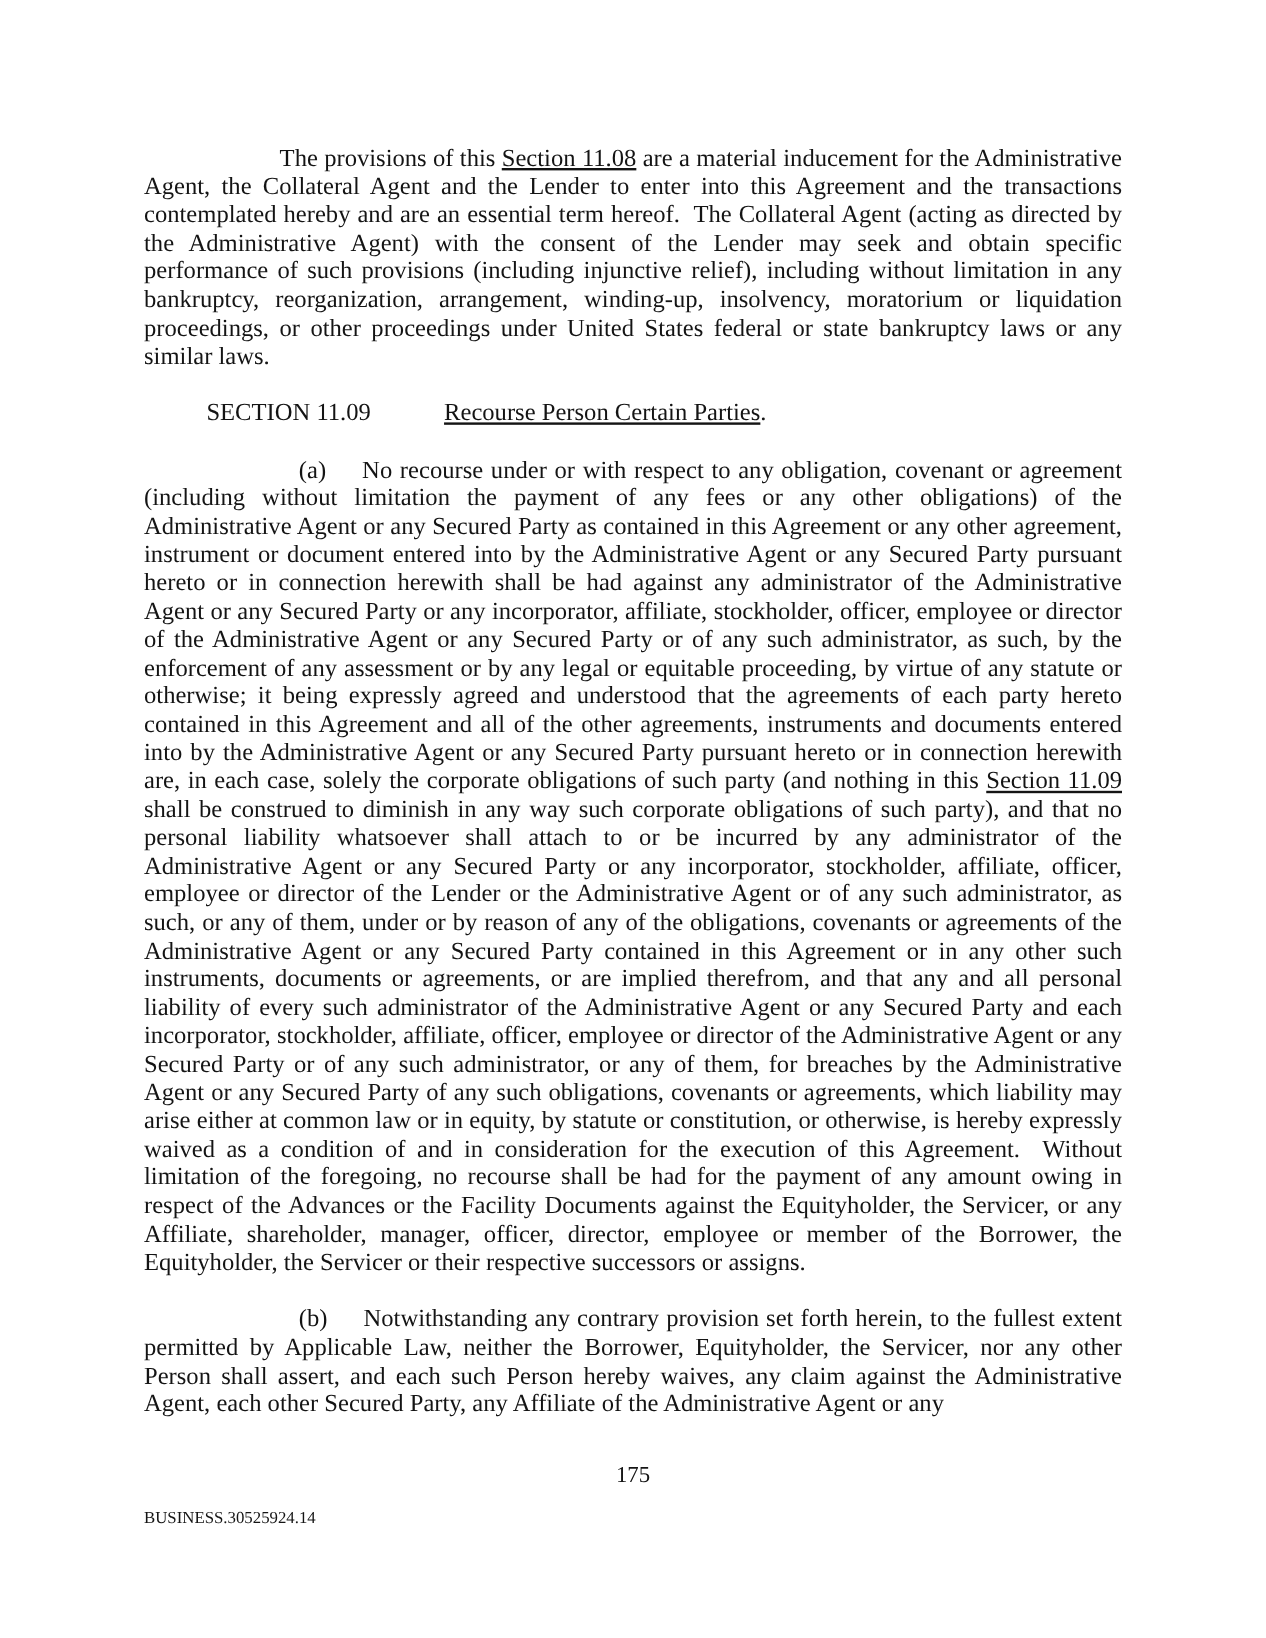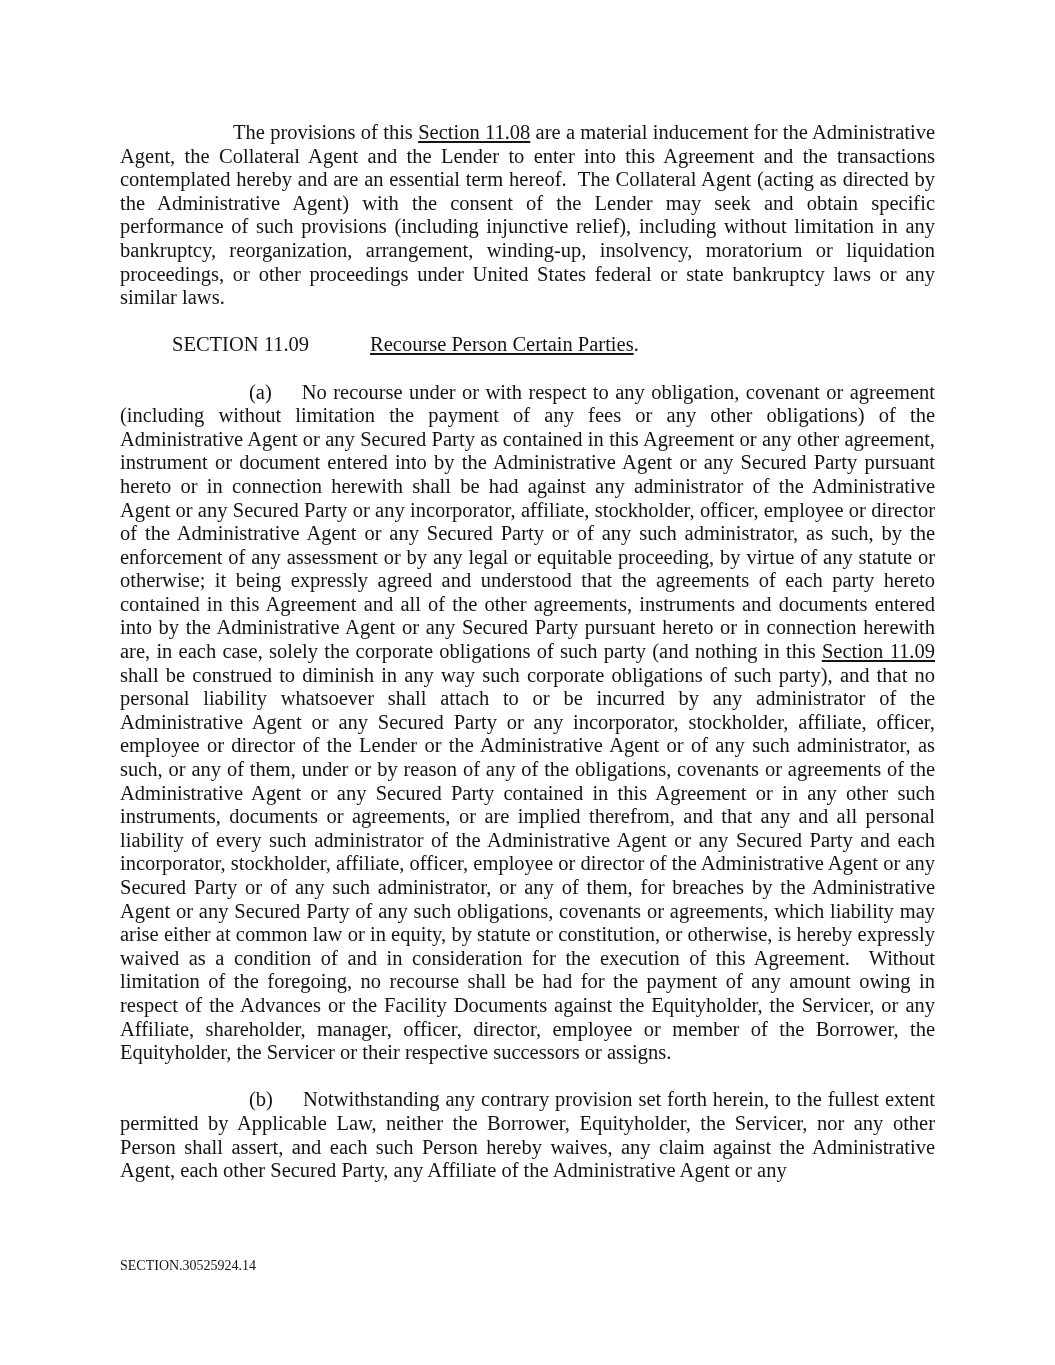--- a/index.html
+++ b/index.html
@@ -74,14 +74,15 @@
     <p class="para"><span>The provisions of this </span><span class="u">Section 11.08</span><span> are a material inducement for the Administrative Agent, the Collateral Agent and the Lender to enter into this Agreement and the transactions contemplated hereby and are an essential term hereof.&nbsp; The Collateral Agent (acting as directed by the Administrative Agent) with the consent of the Lender may seek and obtain specific performance of such provisions (including injunctive relief), including without limitation in any bankruptcy, reorganization, arrangement, winding-up, insolvency, moratorium or liquidation proceedings, or other proceedings under United States federal or state bankruptcy laws or any similar laws.</span></p>
 
     <p class="heading-line"><span>SECTION 11.09</span><span class="tab-heading"></span><span class="u">Recourse Person Certain Parties</span><span>.</span></p>
 
     <p class="para lettered"><span>(a)</span><span class="tab-label"></span><span>No recourse under or with respect to any obligation, covenant or agreement (including without limitation the payment of any fees or any other obligations) of the Administrative Agent or any Secured Party as contained in this Agreement or any other agreement, instrument or document entered into by the Administrative Agent or any Secured Party pursuant hereto or in connection herewith shall be had against any administrator of the Administrative Agent or any Secured Party or any incorporator, affiliate, stockholder, officer, employee or director of the Administrative Agent or any Secured Party or of any such administrator, as such, by the enforcement of any assessment or by any legal or equitable proceeding, by virtue of any statute or otherwise; it being expressly agreed and understood that the agreements of each party hereto contained in this Agreement and all of the other agreements, instruments and documents entered into by the Administrative Agent or any Secured Party pursuant hereto or in connection herewith are, in each case, solely the corporate obligations of such party (and nothing in this </span><span class="u">Section 11.09</span><span> shall be construed to diminish in any way such corporate obligations of such party), and that no personal liability whatsoever shall attach to or be incurred by any administrator of the Administrative Agent or any Secured Party or any incorporator, stockholder, affiliate, officer, employee or director of the Lender or the Administrative Agent or of any such administrator, as such, or any of them, under or by reason of any of the obligations, covenants or agreements of the Administrative Agent or any Secured Party contained in this Agreement or in any other such instruments, documents or agreements, or are implied therefrom, and that any and all personal liability of every such administrator of the Administrative Agent or any Secured Party and each incorporator, stockholder, affiliate, officer, employee or director of the Administrative Agent or any Secured Party or of any such administrator, or any of them, for breaches by the Administrative Agent or any Secured Party of any such obligations, covenants or agreements, which liability may arise either at common law or in equity, by statute or constitution, or otherwise, is hereby expressly waived as a condition of and in consideration for the execution of this Agreement.&nbsp; Without limitation of the foregoing, no recourse shall be had for the payment of any amount owing in respect of the Advances or the Facility Documents against the Equityholder, the Servicer, or any Affiliate, shareholder, manager, officer, director, employee or member of the Borrower, the Equityholder, the Servicer or their respective successors or assigns.</span></p>
 
     <p class="para lettered"><span>(b)</span><span class="tab-label"></span><span>Notwithstanding any contrary provision set forth herein, to the fullest extent permitted by Applicable Law, neither the Borrower, Equityholder, the Servicer, nor any other Person shall assert, and each such Person hereby waives, any claim against the Administrative Agent, each other Secured Party, any Affiliate of the Administrative Agent or any</span></p>
 
   </div>
 
-  <div class="doc-id">SECTION.30525924.14</div>
+  <div class="page-number">175</div>
+  <div class="doc-id">BUSINESS.30525924.14</div>
 </div>
 
 </body></html>

